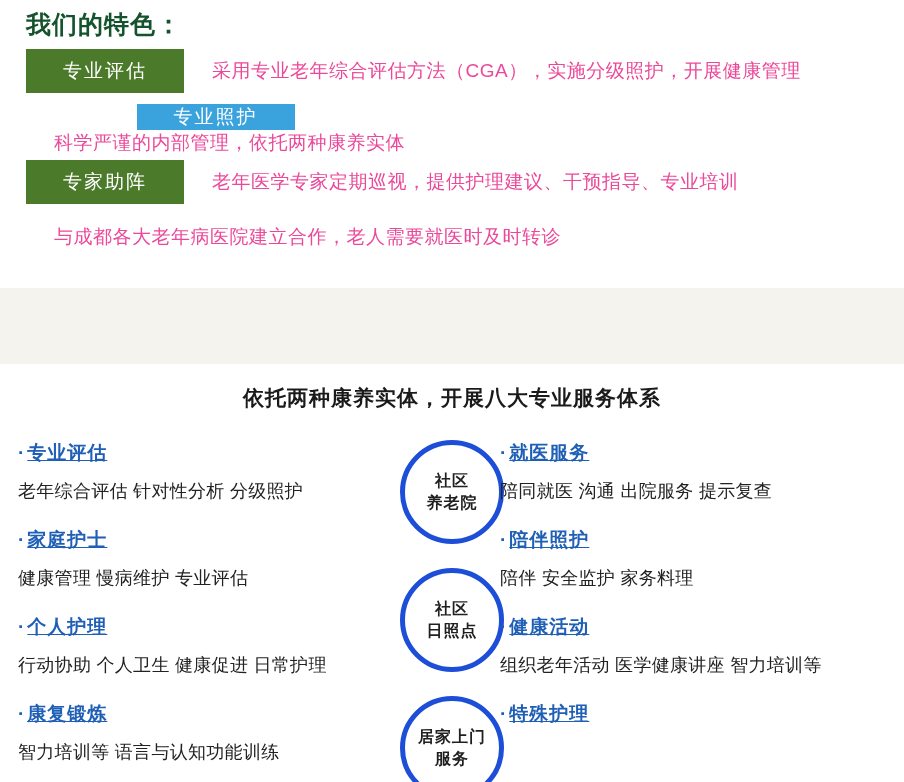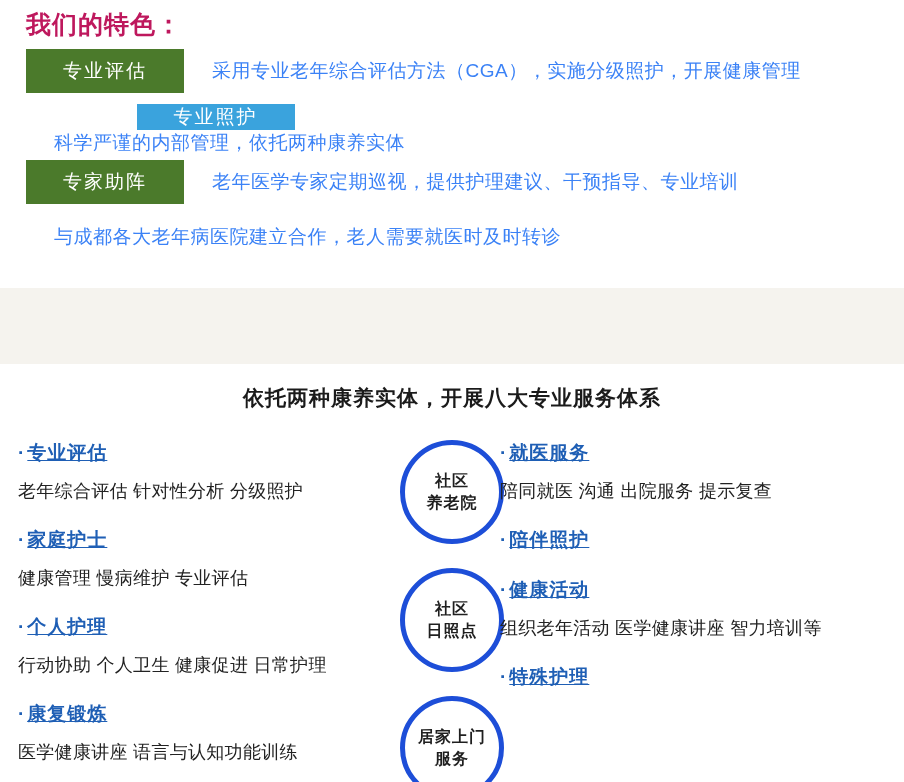--- a/index.html
+++ b/index.html
@@ -23,21 +23,21 @@
     top: 0;
     width: 904px;
     height: 300px;
   }
   .section-title {
     position: absolute;
     left: 26px;
     top: 8px;
     font-size: 25px;
     font-weight: bold;
-    color: #be185d;
+    color: #14532d;
     letter-spacing: 1px;
   }
   .feature-row {
     position: absolute;
     left: 26px;
     height: 44px;
     display: flex;
     align-items: center;
   }
   .feature-tag {
@@ -47,21 +47,21 @@
     align-items: center;
     justify-content: center;
     color: #ffffff;
     font-size: 19px;
     letter-spacing: 2px;
     box-sizing: border-box;
   }
   .feature-text {
     margin-left: 28px;
     font-size: 19px;
-    color: #3b82f6;
+    color: #ec4899;
     white-space: nowrap;
     letter-spacing: 0.5px;
   }
   .row0 { top: 49px; }
   .row1 { top: 104px; flex-direction: column; }
   .row2 { top: 160px; }
   .row3 { top: 215px; }
 
   
   .band {
@@ -207,21 +207,21 @@
       <div class="svc-head">
         <span class="bullet">·</span><span>个人护理</span>
       </div>
       <div class="svc-body">行动协助 个人卫生 健康促进 日常护理</div>
     </div>
 
     <div class="svc-block">
       <div class="svc-head">
         <span class="bullet">·</span><span>康复锻炼</span>
       </div>
-      <div class="svc-body">医学健康讲座 语言与认知功能训练</div>
+      <div class="svc-body">智力培训等 语言与认知功能训练</div>
     </div>
 
   </div>
 
   <div class="circles">
 
     <div class="circle">
       <span>社区</span>
       <span>养老院</span>
     </div>
@@ -244,20 +244,21 @@
       <div class="svc-head">
         <span class="bullet">·</span><span>就医服务</span>
       </div>
       <div class="svc-body">陪同就医 沟通 出院服务 提示复查</div>
     </div>
 
     <div class="svc-block">
       <div class="svc-head">
         <span class="bullet">·</span><span>陪伴照护</span>
       </div>
+      <div class="svc-body">陪伴 安全监护 家务料理</div>
     </div>
 
     <div class="svc-block">
       <div class="svc-head">
         <span class="bullet">·</span><span>健康活动</span>
       </div>
       <div class="svc-body">组织老年活动 医学健康讲座 智力培训等</div>
     </div>
 
     <div class="svc-block">

